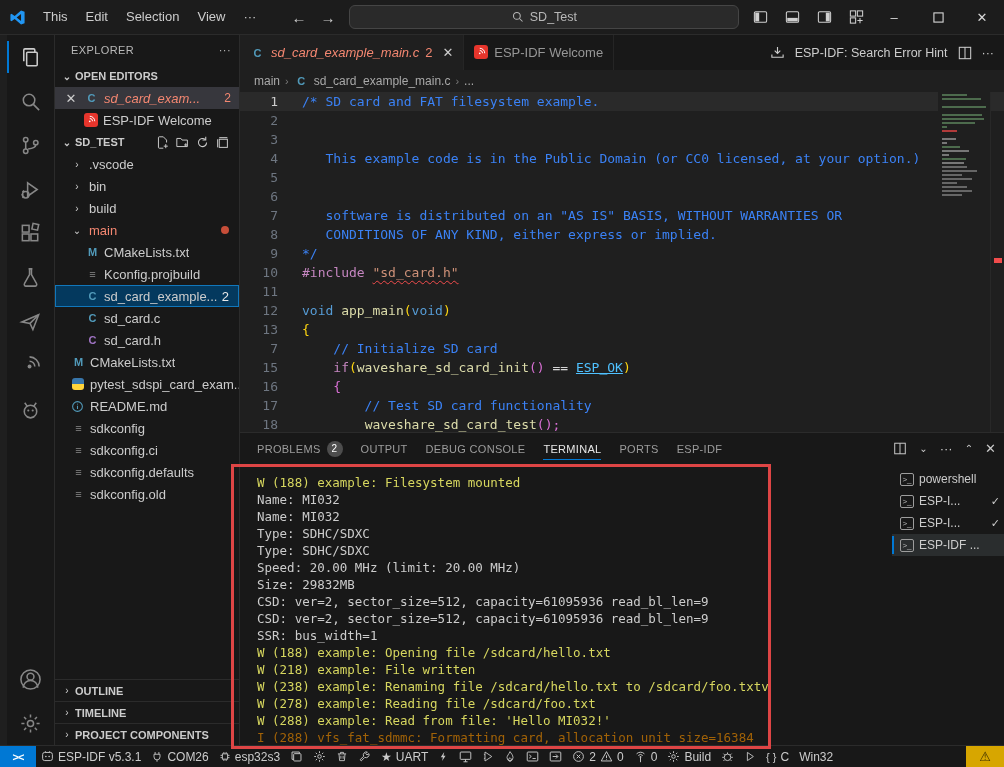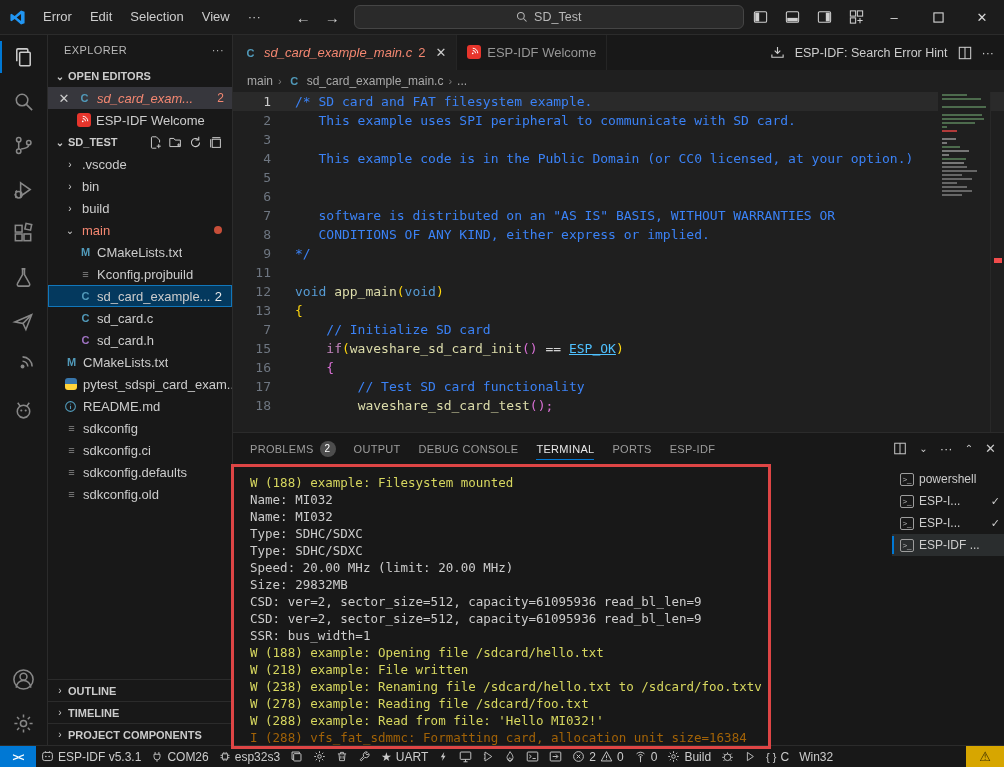--- a/index.html
+++ b/index.html
@@ -13,21 +13,21 @@
   .vscode-logo { width:34px; display:flex; justify-content:center; }
   .menu-item { padding:0 9px; font-size:13px; color:#cccccc; height:22px; line-height:22px; border-radius:4px; }
   .nav-arrows { display:flex; gap:14px; margin:0 14px 0 26px; color:#cfcfcf; font-size:15px; }
   #search-box { width:390px; height:24px; background:#2a2a2a; border:1px solid #454545; border-radius:6px;
     display:flex; align-items:center; justify-content:center; gap:6px; color:#b8b8b8; font-size:12.5px; }
   .tb-right { margin-left:auto; display:flex; align-items:center; }
   .tb-icon { width:32px; height:28px; display:flex; align-items:center; justify-content:center; color:#cfcfcf; }
   .win-btn { width:44px; height:34px; display:flex; align-items:center; justify-content:center; color:#d8d8d8; font-size:13px; }
 
   
-  #main { display:flex; height:710px; }
+  #main { display:flex; height:710px;margin-left:7px; }
   #activitybar { width:48px; background:#181818; border-right:1px solid #2b2b2b; display:flex; flex-direction:column; align-items:center; }
   .act-item { width:48px; height:44px; display:flex; align-items:center; justify-content:center; opacity:.62; position:relative; }
   .act-item.active { opacity:1; }
   .act-item.active::before { content:""; position:absolute; left:0; top:6px; bottom:6px; width:2px; background:#0078d4; }
   .act-bottom { margin-top:auto; }
 
   #sidebar { width:185px; background:#181818; border-right:1px solid #2b2b2b; display:flex; flex-direction:column; font-size:13px; }
   #explorer-title { height:30px; display:flex; align-items:center; padding:0 8px 0 16px; color:#b8b8b8; font-size:11px; letter-spacing:.4px; }
   .sec-header { height:22px; display:flex; align-items:center; font-weight:bold; font-size:11px; color:#cccccc; padding:0 4px; }
   .sec-header .chev { width:16px; text-align:center; font-size:10px; }
@@ -102,21 +102,21 @@
 </head>
 <body>
 
 <div id="titlebar">
   <div class="vscode-logo">
     <svg width="17" height="17" viewBox="0 0 24 24">
         <path fill="#2196f3" d="M17 2L8 10 3.5 6.7 2 7.6v8.8l1.5.9L8 14l9 8 5-2V4l-5-2zm0 5.2v9.6L10.8 12 17 7.2z"></path>
       </svg>
   </div>
   <div id="menubar" style="display: flex;">
-      <span class="menu-item">Error</span>
+      <span class="menu-item">This</span>
       <span class="menu-item">Edit</span>
       <span class="menu-item">Selection</span>
       <span class="menu-item">View</span>
       <span class="menu-item">···</span>
     </div>
   <div class="nav-arrows">
     <span>←</span>
     <span>→</span>
   </div>
   <div id="search-box">
@@ -452,21 +452,20 @@
         <span>...</span>
       </div>
     <div id="editor" class="mono">
       <div style="flex:1; min-width:0" id="code-lines">
   <div class="code-line cur">
     <span class="num">1</span>
     <span class="src"><span class="s-cm">/* SD card and FAT filesystem example.</span></span>
   </div>
   <div class="code-line">
     <span class="num">2</span>
-    <span class="src"><span class="s-cm">   This example uses SPI peripheral to communicate with SD card.</span></span>
   </div>
   <div class="code-line">
     <span class="num">3</span>
     <span class="src"></span>
   </div>
   <div class="code-line">
     <span class="num">4</span>
     <span class="src"><span class="s-cm">   This example code is in the Public Domain (or CC0 licensed, at your option.)</span></span>
   </div>
   <div class="code-line">
@@ -480,20 +479,24 @@
     <span class="num">7</span>
     <span class="src"><span class="s-cm">   software is distributed on an "AS IS" BASIS, WITHOUT WARRANTIES OR</span></span>
   </div>
   <div class="code-line">
     <span class="num">8</span>
     <span class="src"><span class="s-cm">   CONDITIONS OF ANY KIND, either express or implied.</span></span>
   </div>
   <div class="code-line">
     <span class="num">9</span>
     <span class="src"><span class="s-cm">*/</span></span>
+  </div>
+  <div class="code-line">
+    <span class="num">10</span>
+    <span class="src"><span class="s-pp">#include </span><span class="s-str sq">"sd_card.h"</span></span>
   </div>
   <div class="code-line">
     <span class="num">11</span>
     <span class="src"></span>
   </div>
   <div class="code-line">
     <span class="num">12</span>
     <span class="src"><span class="s-kw">void</span><span class="s-tx"> </span><span class="s-fn">app_main</span><span class="s-b1">(</span><span class="s-kw">void</span><span class="s-b1">)</span></span>
   </div>
   <div class="code-line">

